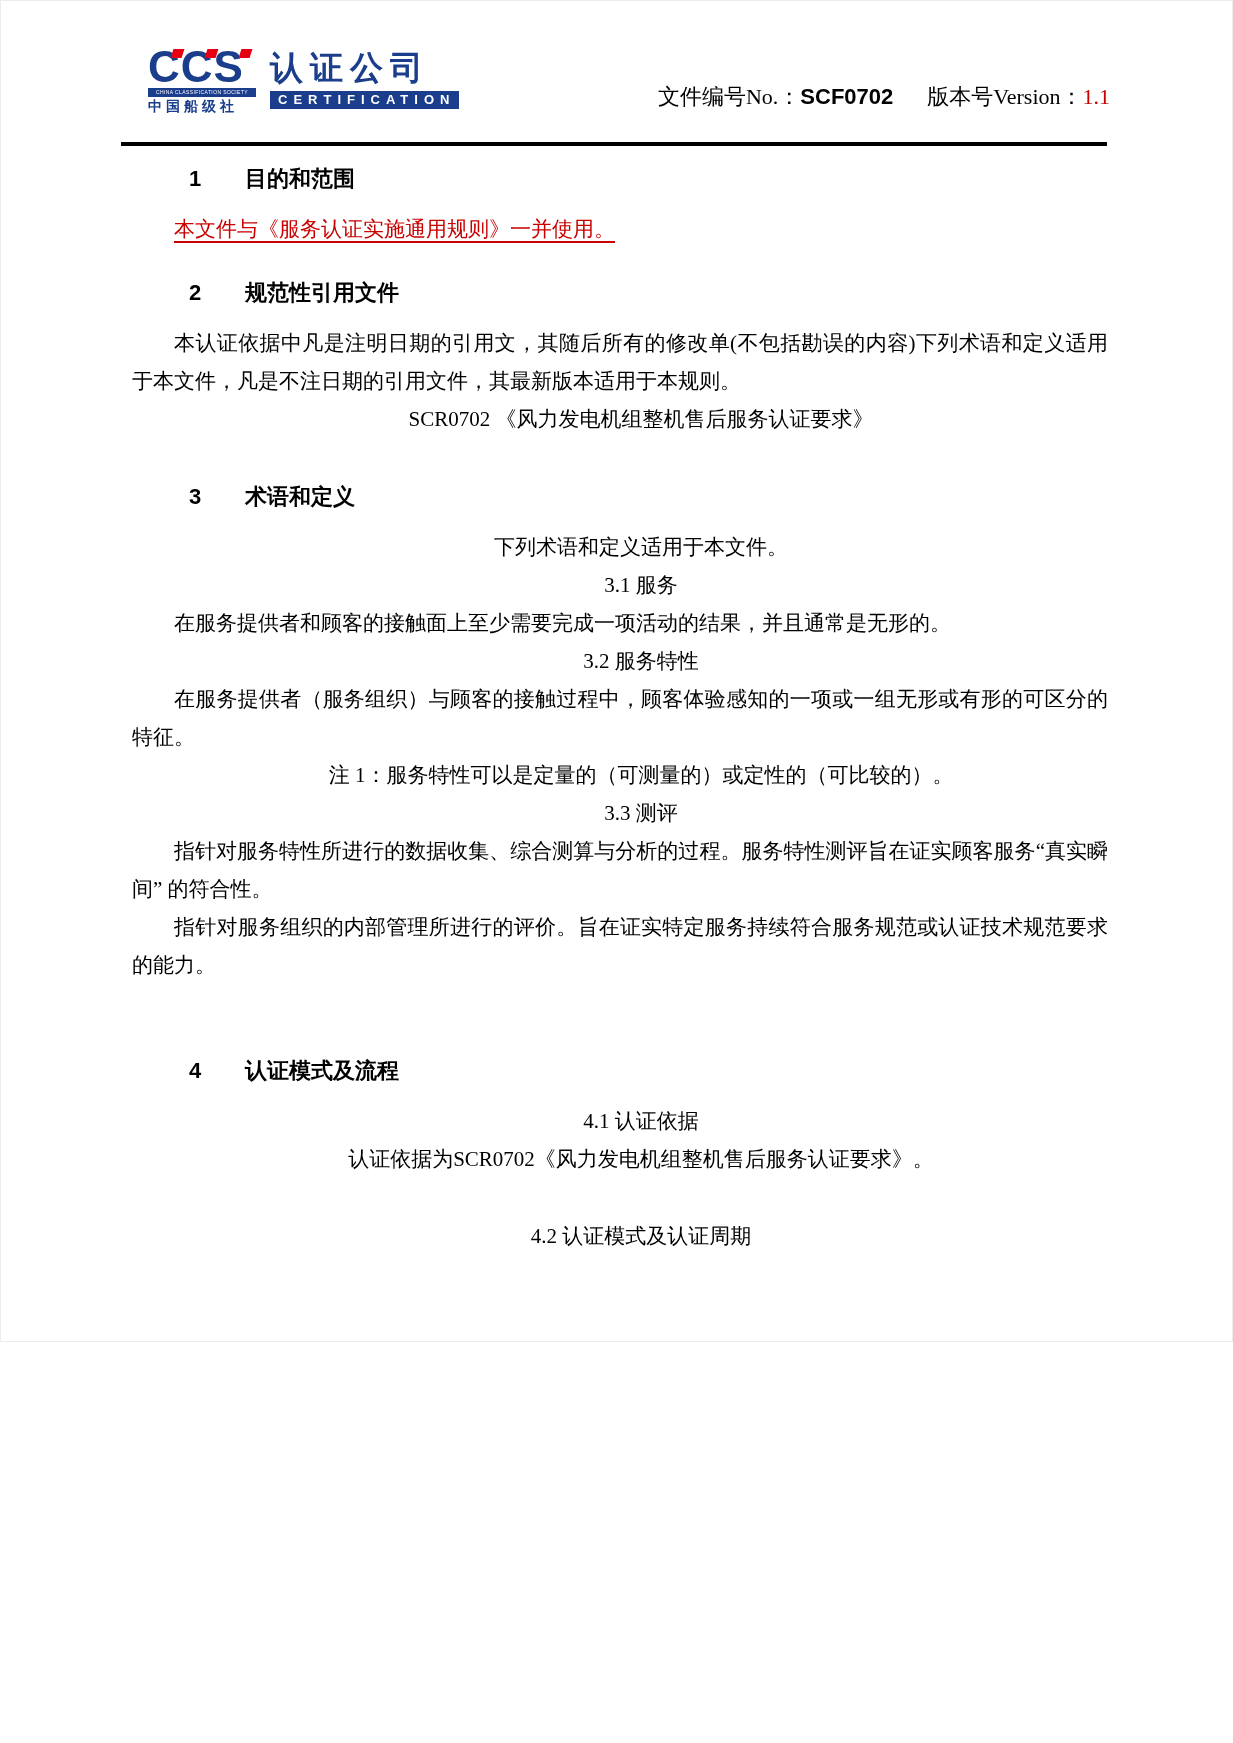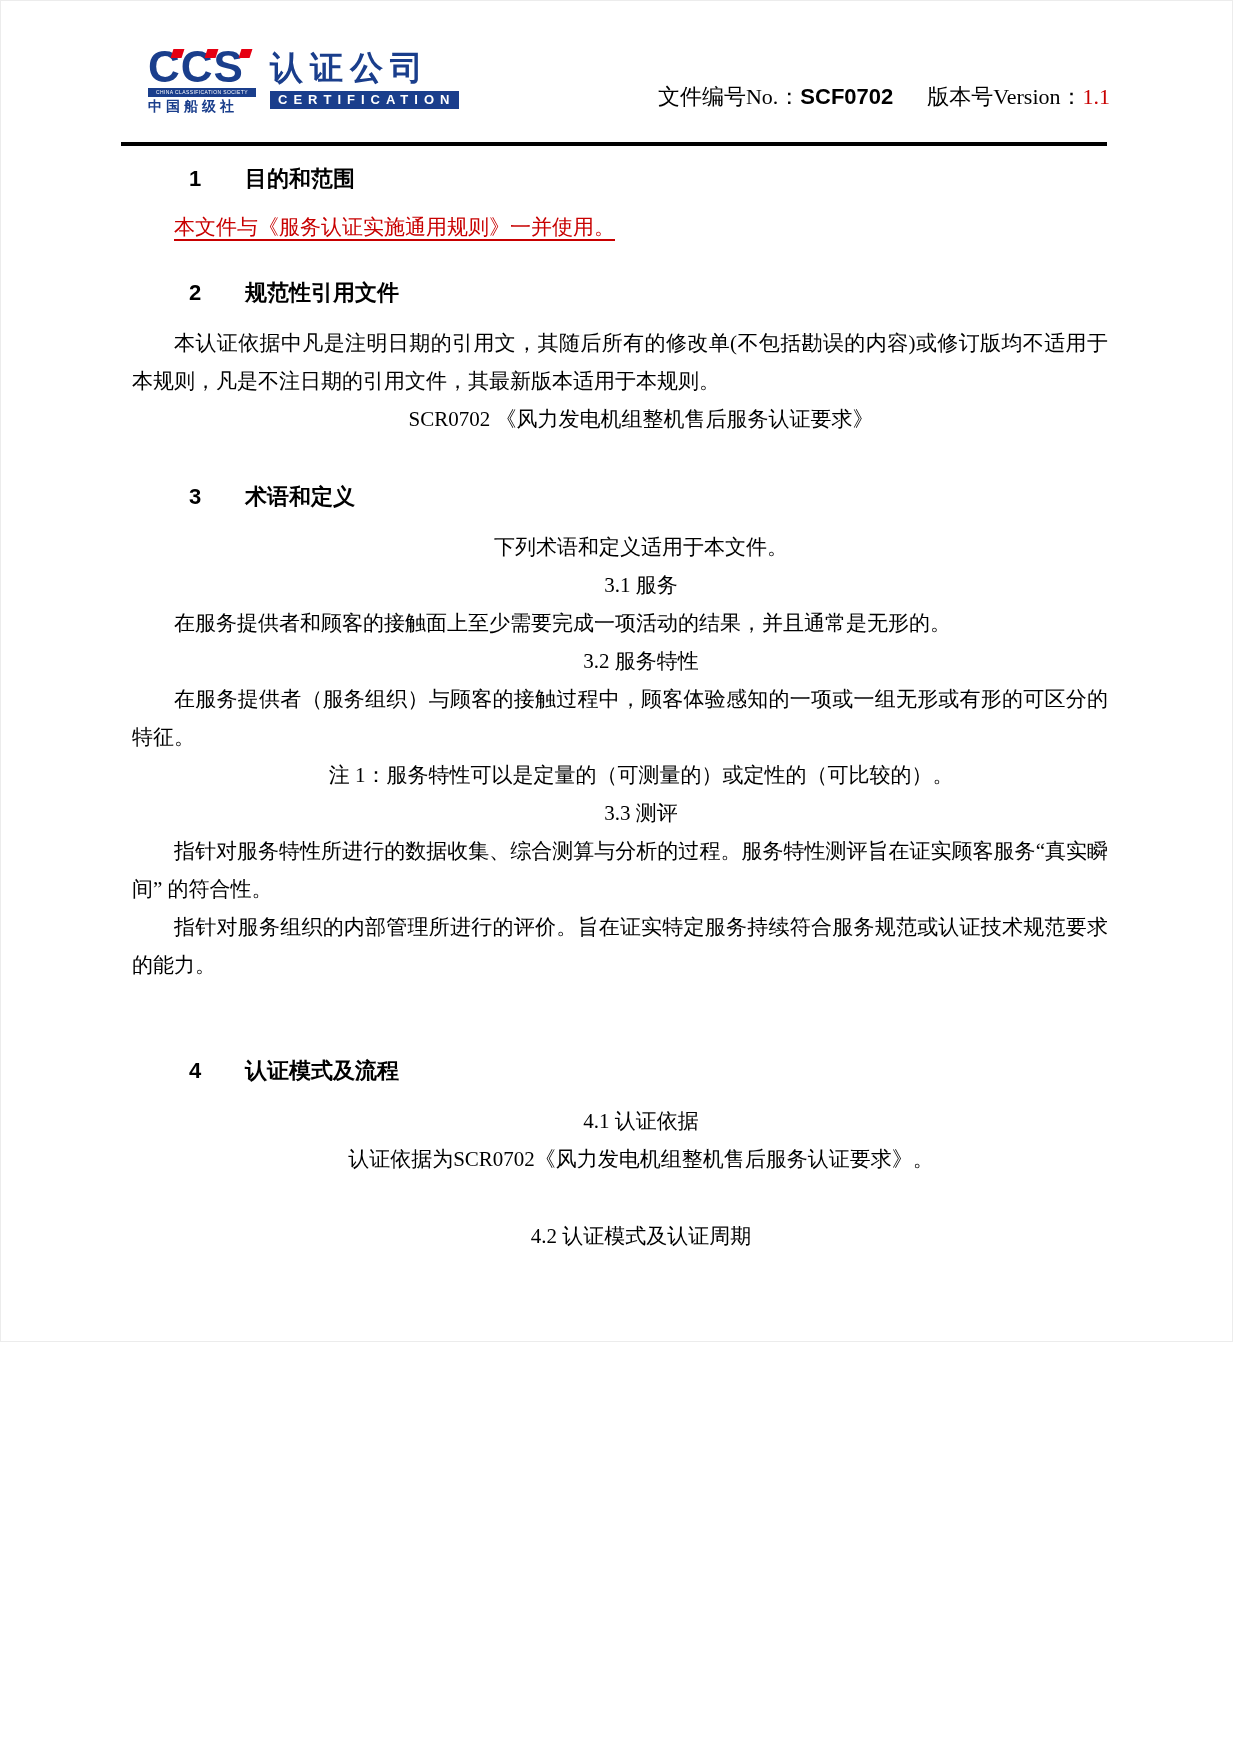--- a/index.html
+++ b/index.html
@@ -77,21 +77,20 @@
     font-family:"Liberation Sans","DejaVu Sans",sans-serif;
     font-weight:700;font-size:22px;line-height:38px;
     margin:12px;padding-left:45px;
   }
   .para{margin:0;text-indent:2em;text-align:justify;}
   .para.no-justify{text-align:center;}
   .red-underline{
     color:var(--text-red);
     text-decoration:underline;
     text-underline-offset:5px;
-    font-family:Liberation Mono, monospace;
   }
   .mt-1{margin-top:26px;}
   .mt-2{margin-top:40px;}
   .mt-3{margin-top:68px;}
   .mt-4{margin-top:39px;}
   
   .footer-rule{
     position:absolute;top:1602px;left:137px;width:963px;height:5px;background:#000;
   }
   .footer-text{
@@ -130,21 +129,21 @@
     </div>
   </div>
   <div class="header-rule"></div>
 
   <div class="content">
 
     <p class="sec-heading"><span class="h-num">1</span><span>目的和范围</span></p>
     <p class="para red-underline">本文件与《服务认证实施通用规则》一并使用。</p>
 
     <p class="sec-heading mt-1"><span class="h-num">2</span><span>规范性引用文件</span></p>
-    <p class="para">本认证依据中凡是注明日期的引用文，其随后所有的修改单(不包括勘误的内容)或修订版均不适用于本规则，凡是不注日期的引用文件，其最新版本适用于本规则。</p>
+    <p class="para">本认证依据中凡是注明日期的引用文，其随后所有的修改单(不包括勘误的内容)下列术语和定义适用于本文件，凡是不注日期的引用文件，其最新版本适用于本规则。</p>
     <p class="para no-justify">SCR0702 《风力发电机组整机售后服务认证要求》</p>
 
     <p class="sec-heading mt-2"><span class="h-num">3</span><span>术语和定义</span></p>
     <p class="para no-justify">下列术语和定义适用于本文件。</p>
     <p class="para no-justify">3.1 服务</p>
     <p class="para">在服务提供者和顾客的接触面上至少需要完成一项活动的结果，并且通常是无形的。</p>
     <p class="para no-justify">3.2 服务特性</p>
     <p class="para">在服务提供者（服务组织）与顾客的接触过程中，顾客体验感知的一项或一组无形或有形的可区分的特征。</p>
     <p class="para no-justify">注 1：服务特性可以是定量的（可测量的）或定性的（可比较的）。</p>
     <p class="para no-justify">3.3 测评</p>

